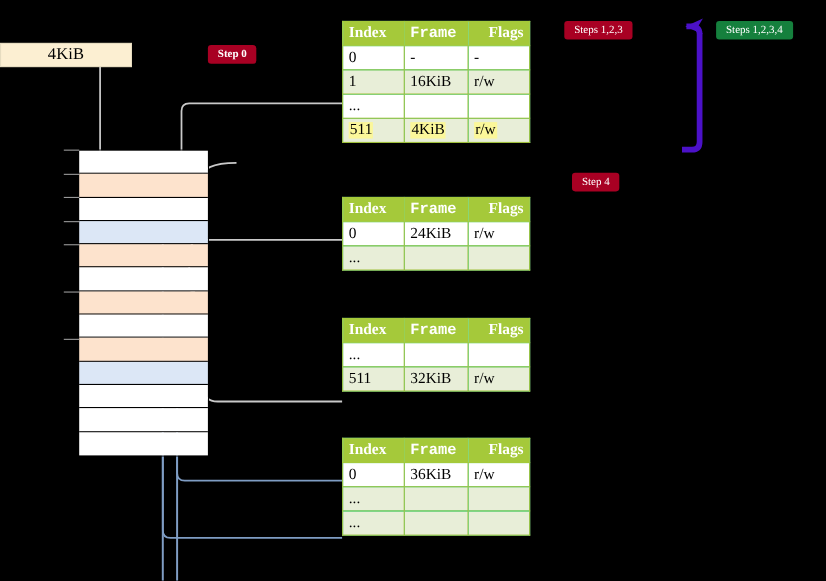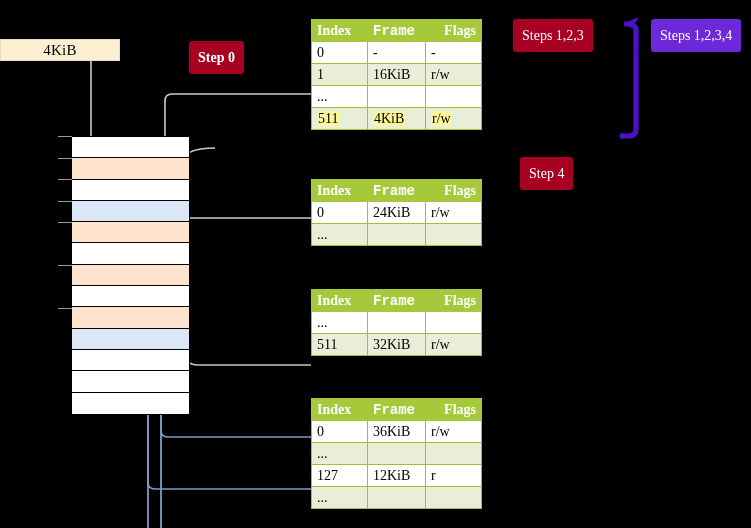--- a/index.html
+++ b/index.html
@@ -46,33 +46,33 @@
     align-items: center;
     justify-content: center;
     font-size: 15px;
     color: #000;
     letter-spacing: .2px;
   }
 
   
   .badge {
     position: absolute;
-    height: 33px;
+    height: 17px;
     padding: 0 9px;
     display: flex;
     align-items: center;
     justify-content: flex-start;
-    font-size: 14px;
+    font-size: 10px;
     color: #ffffff;
     border-radius: 3px;
     white-space: nowrap;
     line-height: 1;
   }
   .badge-crimson { background: #a80023; }
-  .badge-violet  { background: #6d28d9; }
+  .badge-violet  { background: #15803d; }
 
   #badge-step0 { left: 189px; top: 41px; font-weight: bold; }
   #badge-step4 { left: 520px; top: 157px; }
   #badge-steps123 { left: 513px; top: 19px; }
   #badge-steps1234 { left: 651px; top: 19px; }
 
   
   #memcol {
     position: absolute;
     left: 71px;
@@ -331,25 +331,20 @@
         <tr class="plain">
           <td>0</td>
           <td>36KiB</td>
           <td>r/w</td>
         </tr>
         <tr class="alt">
           <td>...</td>
           <td></td>
           <td></td>
         </tr>
-        <tr class="plain">
-          <td>127</td>
-          <td>12KiB</td>
-          <td>r</td>
-        </tr>
         <tr class="alt">
           <td>...</td>
           <td></td>
           <td></td>
         </tr>
       </tbody>
     </table>
 
 </div>
 

